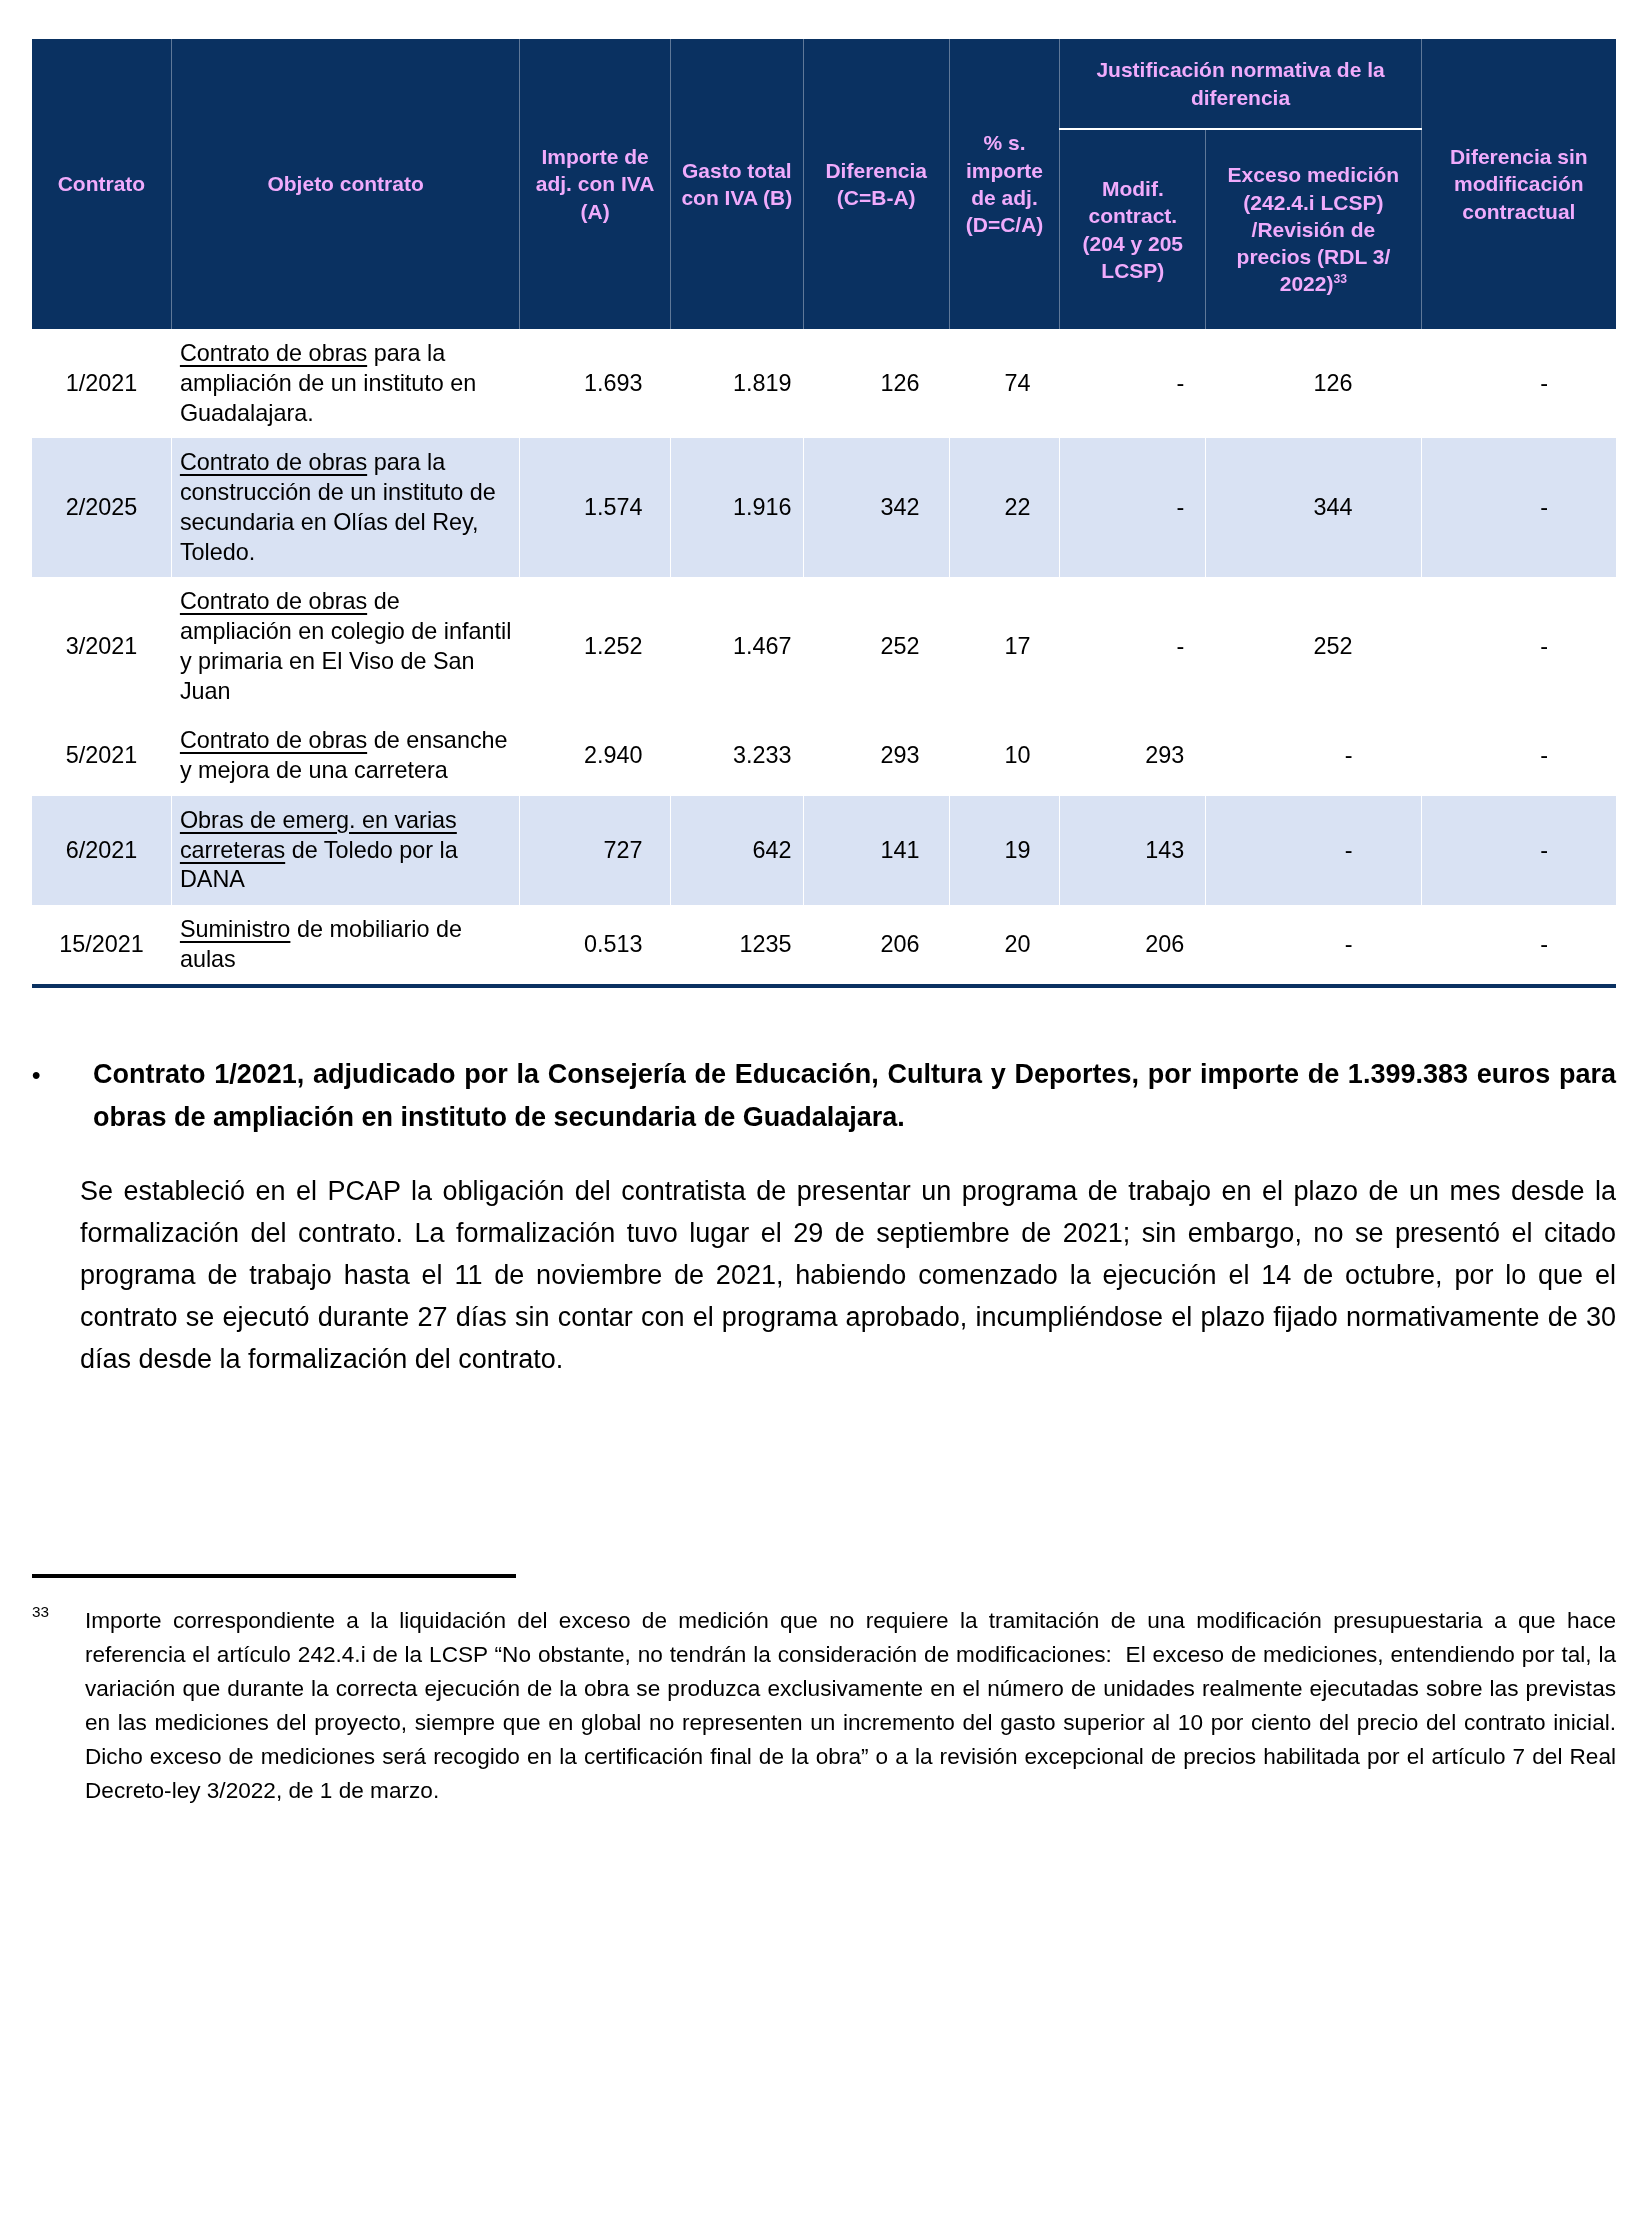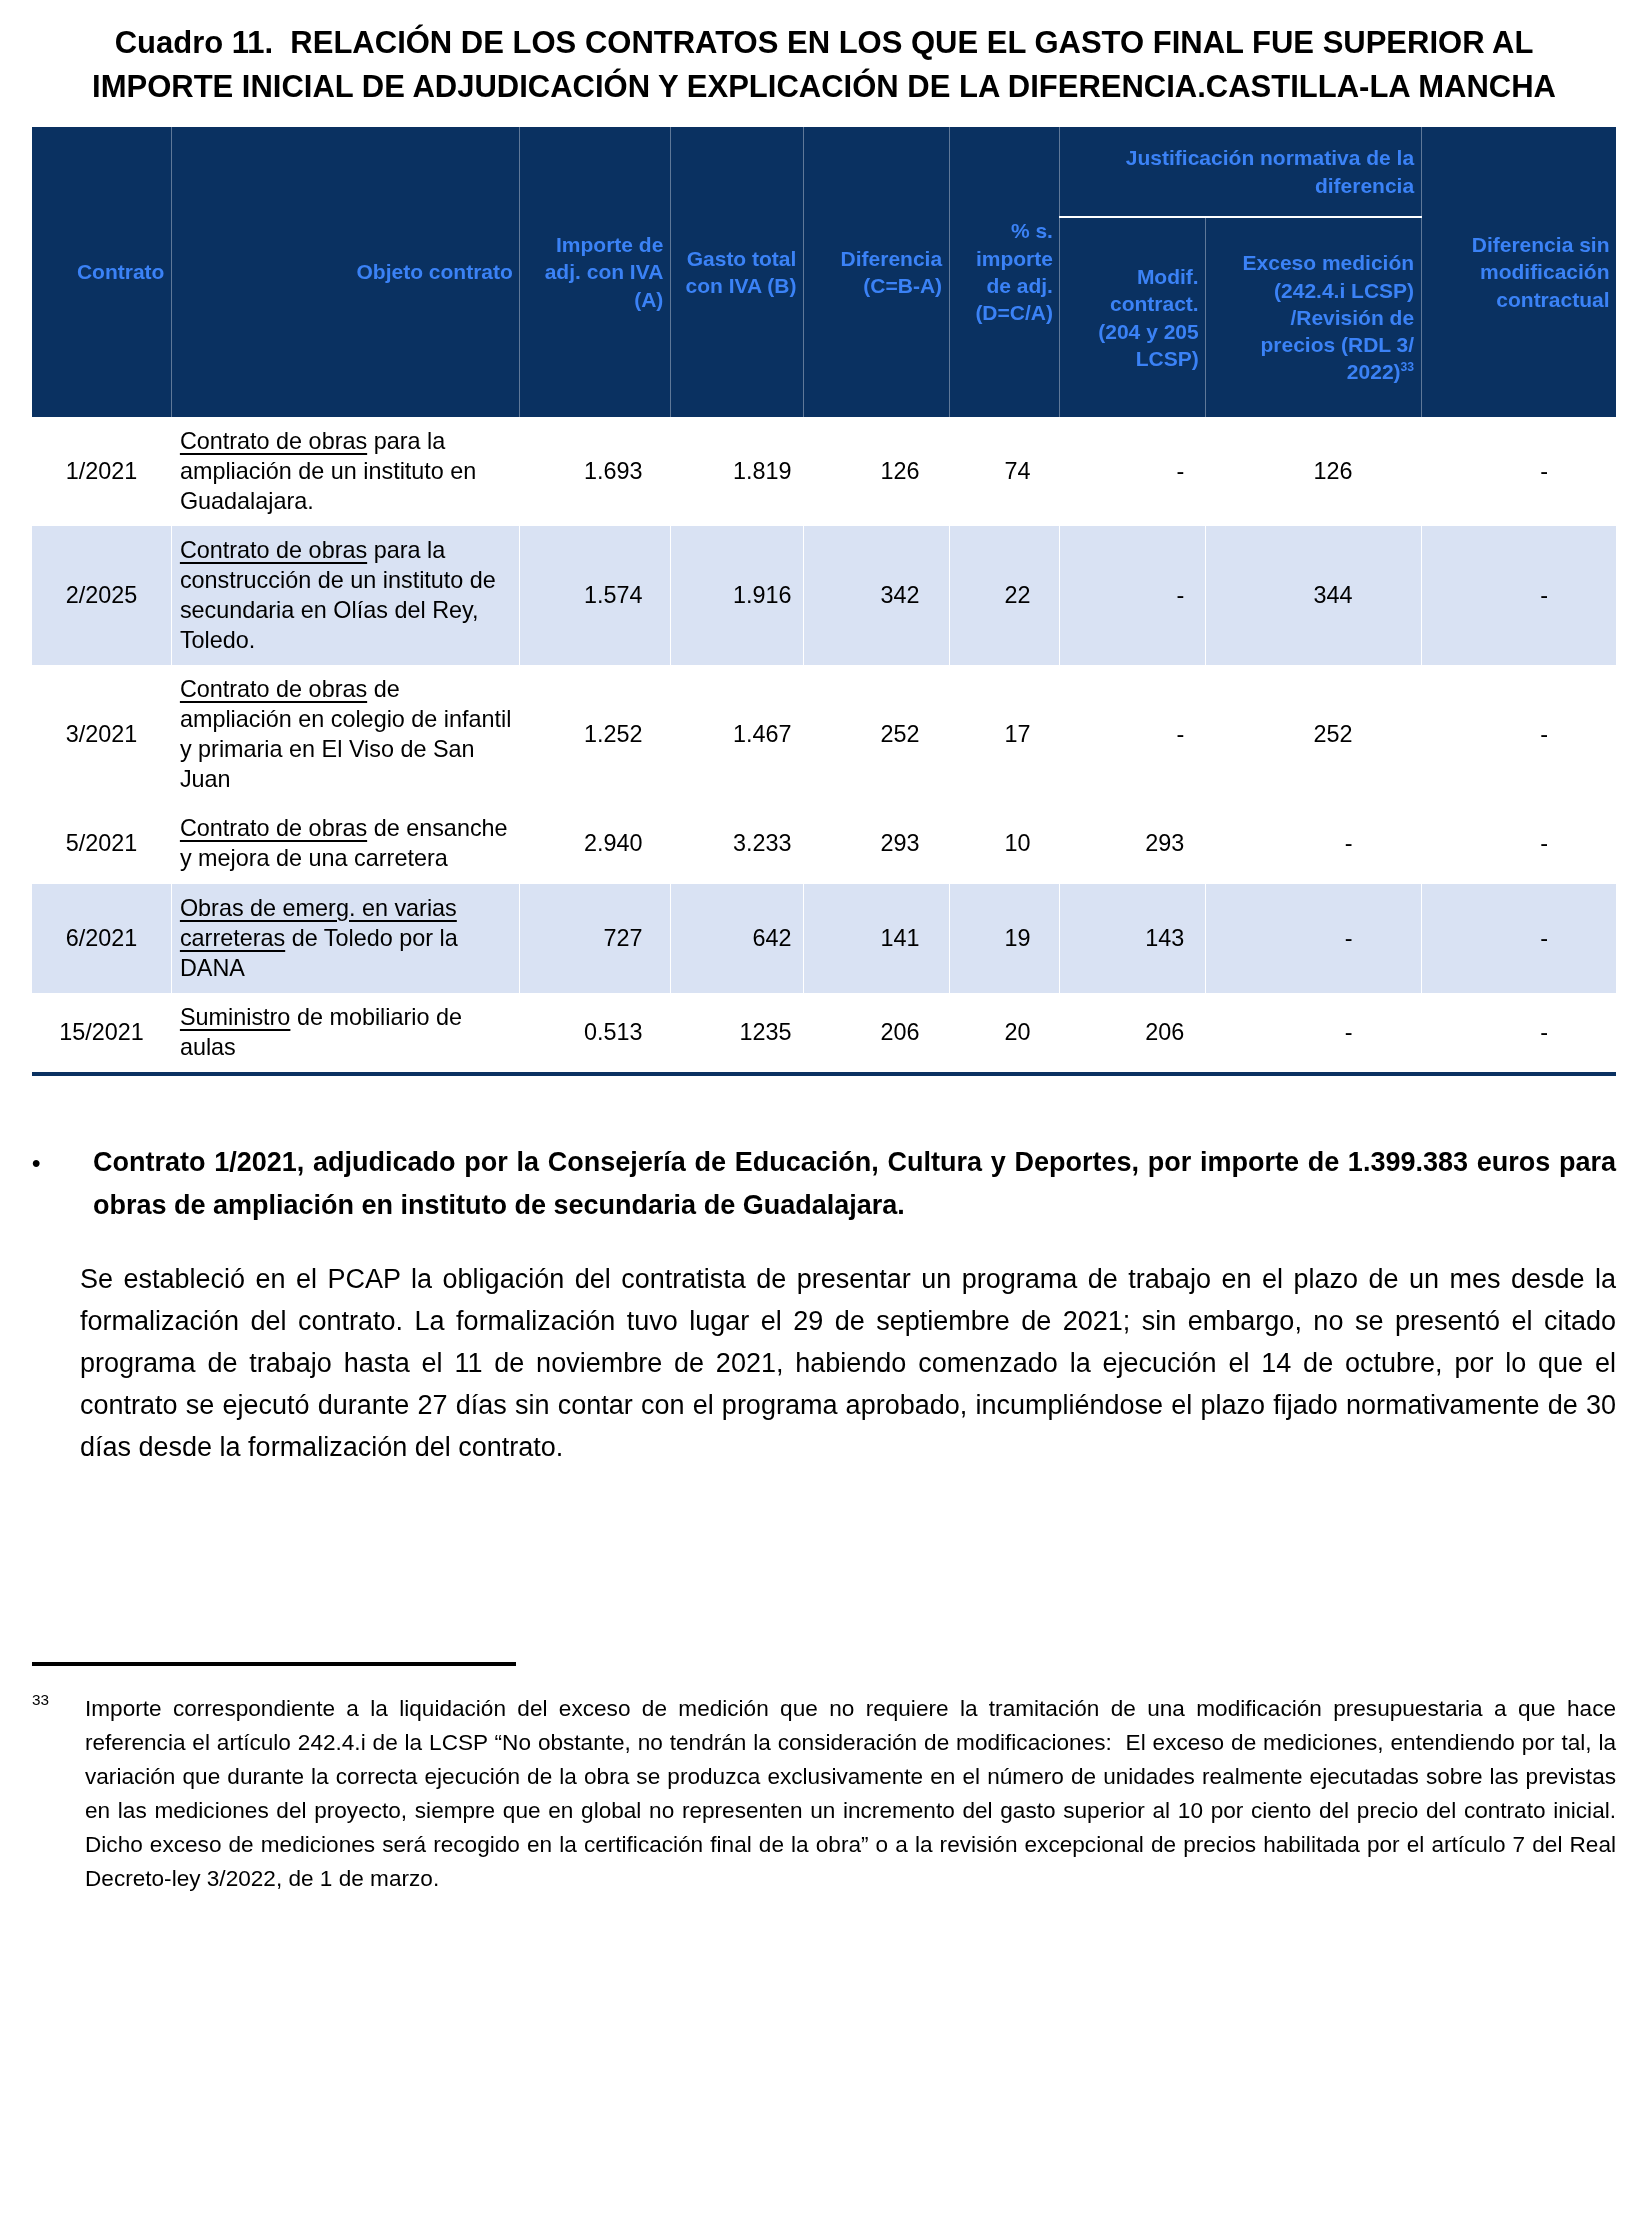--- a/index.html
+++ b/index.html
@@ -20,23 +20,23 @@
   .subtitle {
     font-size: 27.4px; text-align: center; margin-top: 21px;
   }
 
   table.contracts {
     width: 100%; margin-top: 18px;
     border-collapse: collapse; table-layout: fixed;
     border-bottom: 4px solid #0A3161;
   }
   thead th {
-    background: #0A3161; color: #3b82f6;
+    background: #0A3161; color: #f0abfc;
     font-weight: bold; font-size: 21px; line-height: 1.3;
-    text-align: right; vertical-align: middle;
+    text-align: center; vertical-align: middle;
     padding: 6.5px 6.5px;
     border-right: 0.8px solid rgba(255,255,255,0.35);
   }
   thead th.last { border-right: none; }
   tr.ht { height: 90px; }
   tr.hs { height: 200px; }
   th.group { border-bottom: 2.4px solid #ffffff; }
   thead sup { font-size: 0.58em; vertical-align: super; }
 
   tbody td {
@@ -81,21 +81,20 @@
     margin-top: 26px; font-size: 22.6px; line-height: 1.5;
     text-align: justify; position: relative; padding-left: 53px;
   }
   .fn-ref { position: absolute; left: 0; top: -3.2px; font-size: 15.3px; }
 </style>
 </head>
 <body>
 
 <div class="page">
 
-  <div class="title">Cuadro 11.&nbsp; RELACIÓN DE LOS CONTRATOS EN LOS QUE EL GASTO FINAL FUE SUPERIOR AL IMPORTE INICIAL DE ADJUDICACIÓN Y EXPLICACIÓN DE LA DIFERENCIA.CASTILLA-LA MANCHA</div>
 
   <table class="contracts">
     <colgroup>
       <col style="width:8.8%">
         <col style="width:22.0%">
         <col style="width:9.5%">
       <col style="width:8.4%">
         <col style="width:9.2%">
         <col style="width:7.0%">
       <col style="width:9.2%">

